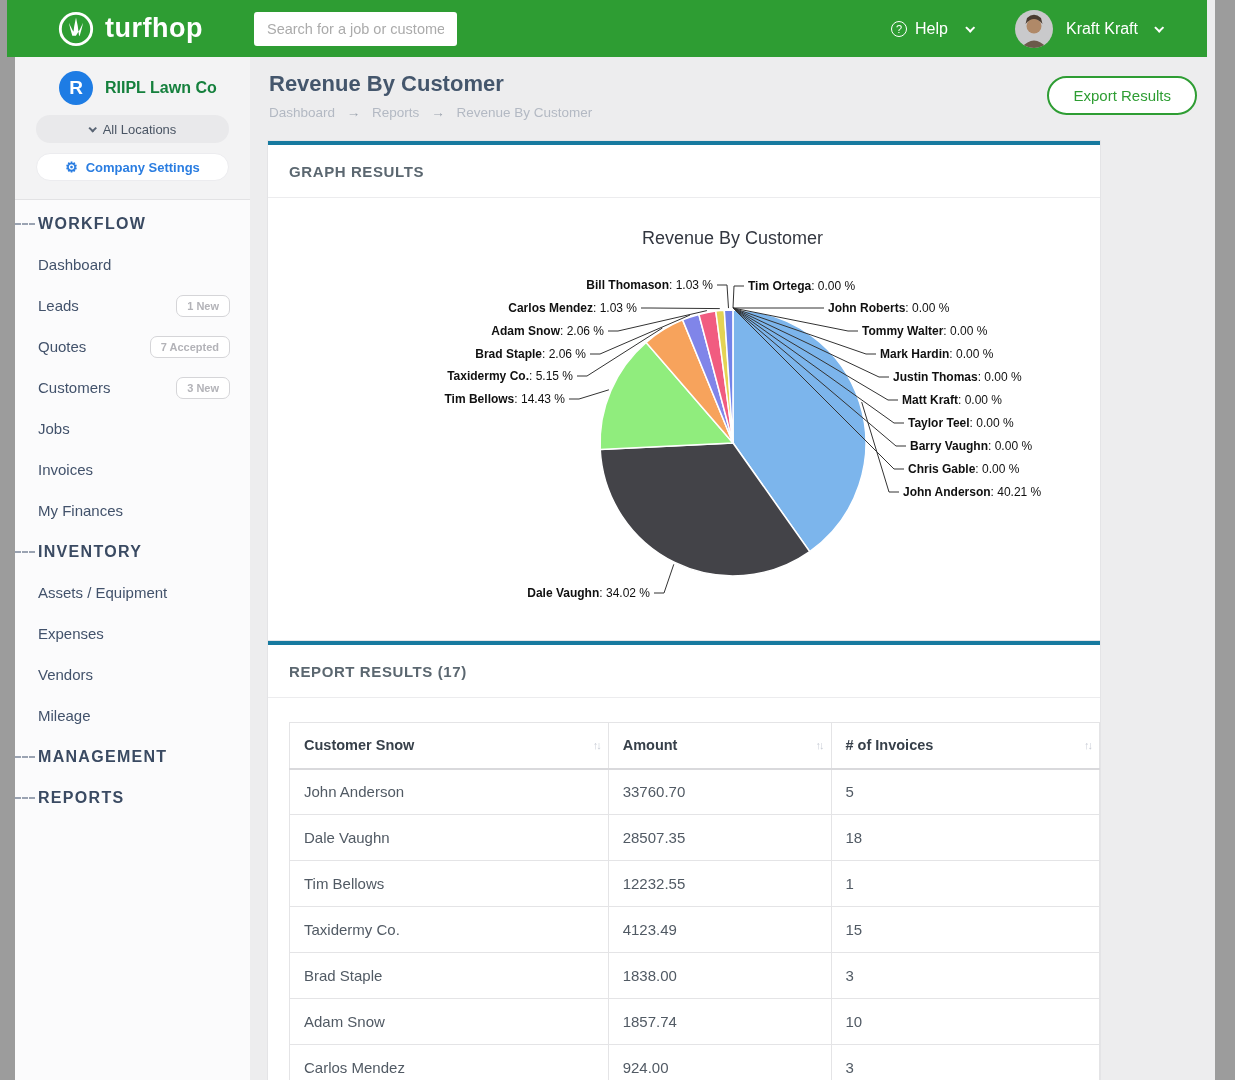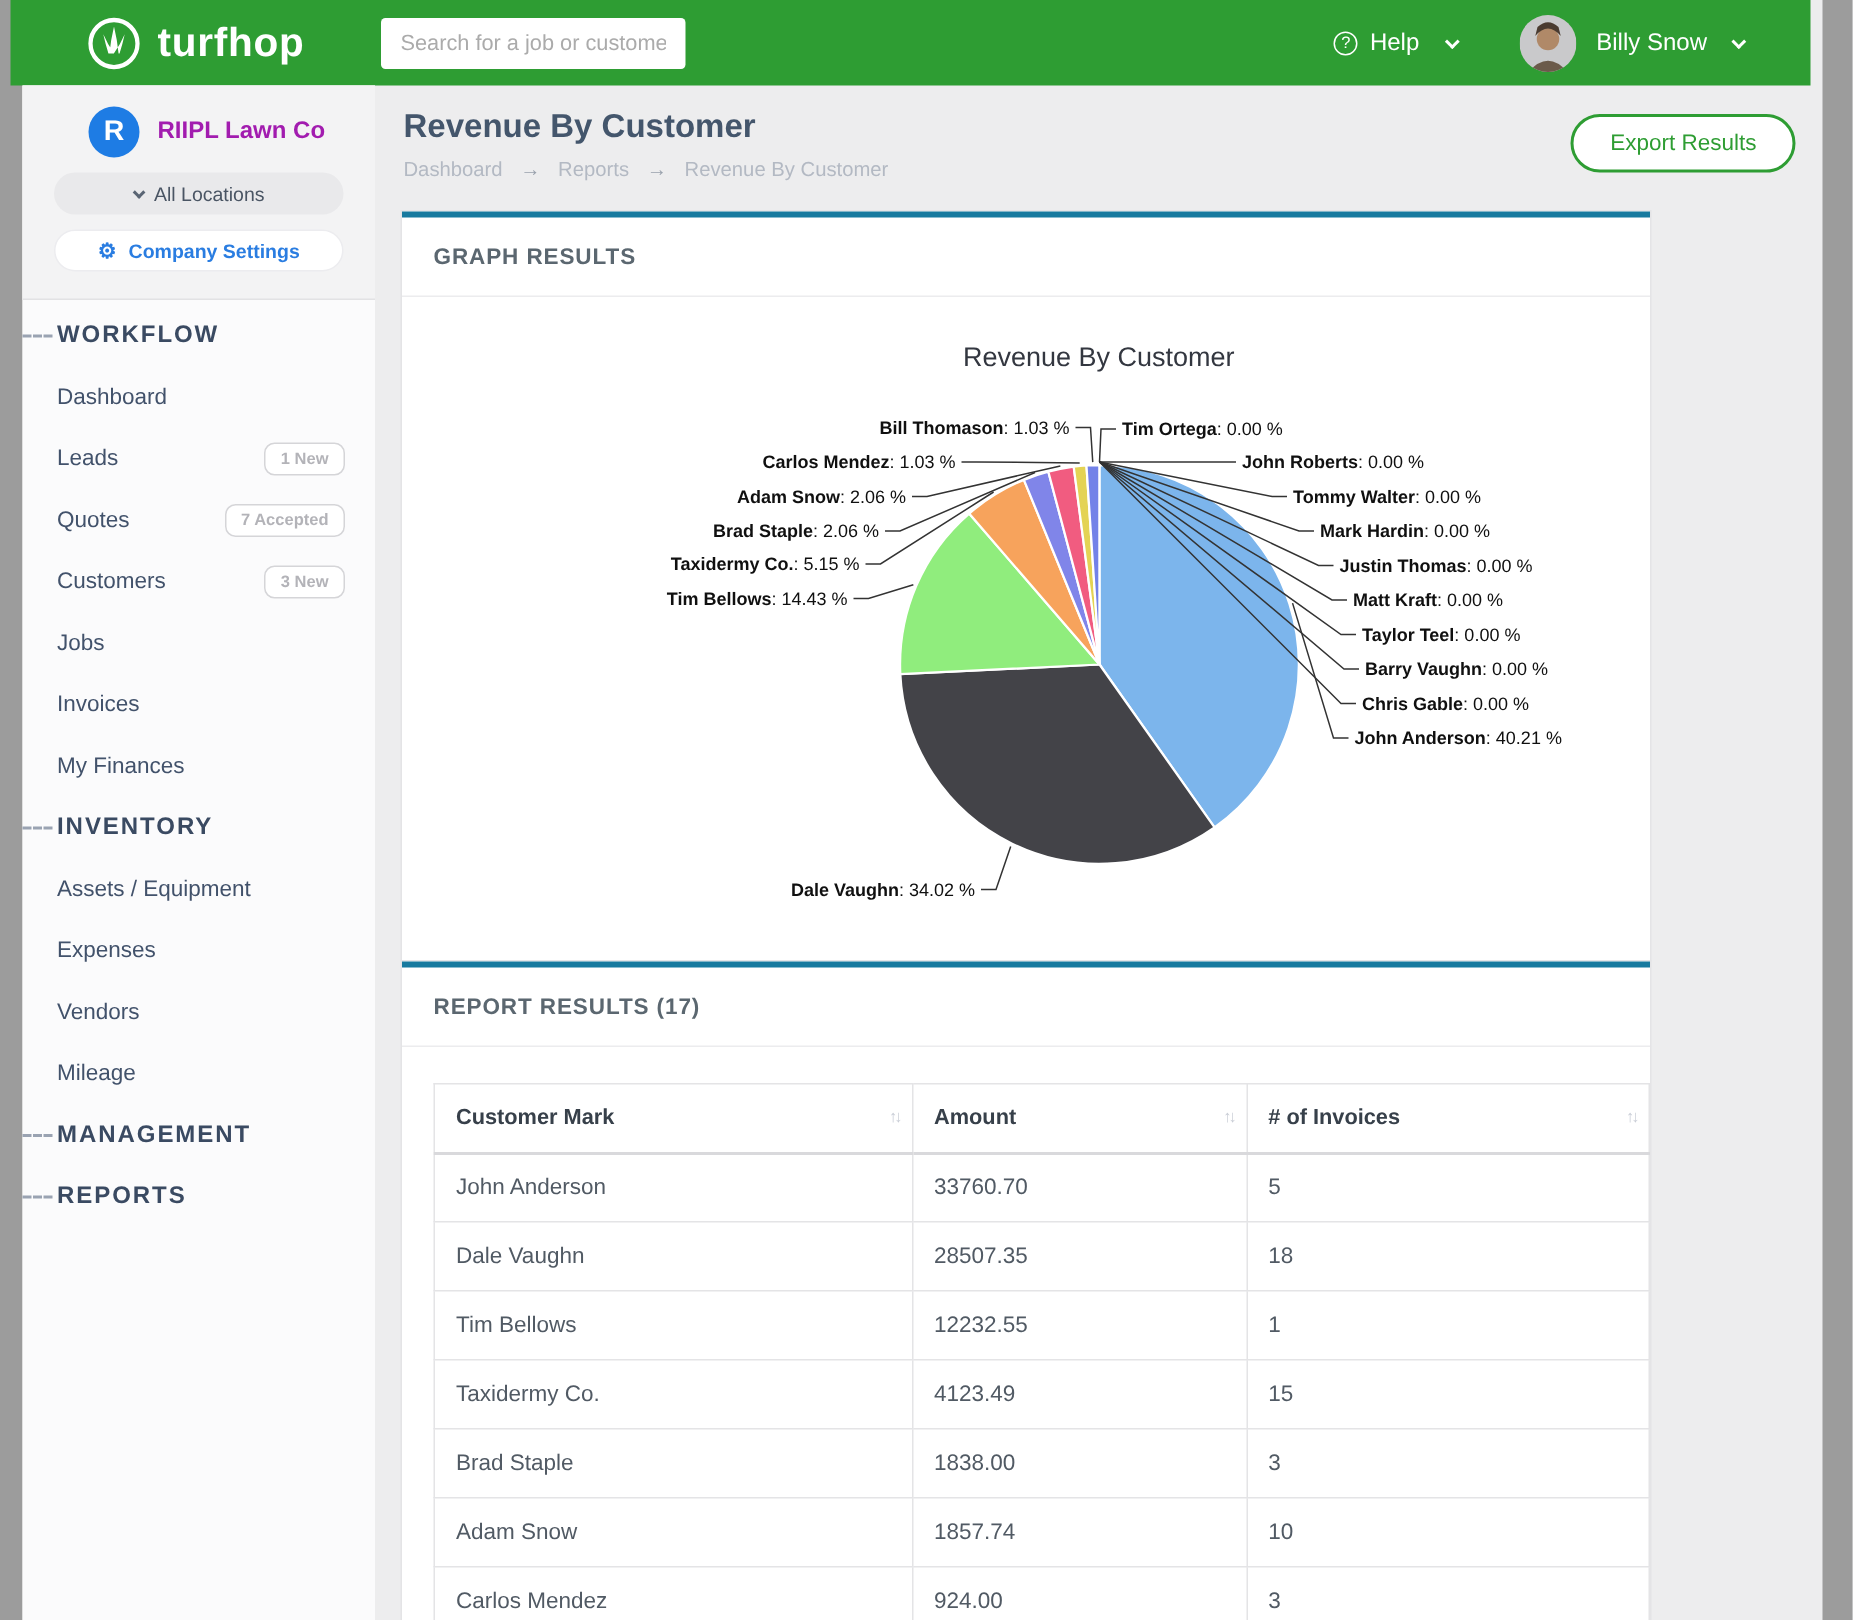--- a/index.html
+++ b/index.html
@@ -35,21 +35,21 @@
   .user .chev { margin-left:4px; }
 
   
   .sidebar { position:absolute; left:15px; top:57px; width:235px; height:1023px;
     background:#fbfbfc; }
   .company { height:143px; background:#f3f3f4; border-bottom:1px solid #e2e2e4;
     padding:14px 21px 0 21px; }
   .company-row { display:flex; align-items:center; gap:12px; margin-left:23px; cursor:pointer;}
   .rlogo { width:34px; height:34px; border-radius:50%; background:#1e7ce4; color:#fff;
     font-weight:bold; font-size:19px; display:flex; align-items:center; justify-content:center; }
-  .cname { font-size:16px; font-weight:bold; color:#a21caf; }
+  .cname { font-size:16px; font-weight:bold; color:#15803d; }
   .pill { height:28px; border-radius:14px; display:flex; align-items:center;
     justify-content:center; gap:8px; font-size:13px; margin-top:10px; cursor:pointer; }
   .pill.loc { background:#e9e9eb; color:#4a5564; }
   .pill.loc .chev { border-color:#5a6574; width:6px; height:6px; }
   .pill.settings { background:#fff; border:1px solid #ececef; color:#2a7de1; font-weight:bold; }
   .gear { font-size:14px; line-height:1; }
   .nav { padding-top:3px; }
   .nav-row { height:41px; display:flex; align-items:center; padding:0 20px 0 23px;
     font-size:15px; color:#42526b; cursor:pointer; }
   .nav-row.section { font-size:16px; font-weight:bold; letter-spacing:1.3px;
@@ -120,21 +120,21 @@
     </div>
     <div class="user">
       <span class="avatar">
         <svg viewBox="0 0 38 38">
           <rect width="38" height="38" fill="#c9c9cb"></rect>
           <circle cx="19" cy="16" r="7.5" fill="#b08968"></circle>
           <path d="M10.5 14 q8.5 -10 17 0 l-1.5 -6 q-7 -6.5 -14 0 Z" fill="#4a3b30"></path>
           <path d="M6 38 q13 -15 26 0 Z" fill="#6b5a4a"></path>
         </svg>
       </span>
-      <span class="name">Billy Snow</span>
+      <span class="name">Kraft Kraft</span>
       <span class="chev"></span>
     </div>
   </div>
 </div>
 
 <div class="sidebar">
   <div class="company">
     <div class="company-row">
       <span class="rlogo">R</span>
       <span class="cname">RIIPL Lawn Co</span>
@@ -269,21 +269,21 @@
   <div class="panel report">
     <div class="panel-head">REPORT RESULTS (17)</div>
     <table class="rtable">
       <colgroup>
           <col class="col-name">
           <col class="col-amt">
           <col class="col-inv">
         </colgroup>
       <thead id="rt-head">
           <tr>
-            <th><span>Customer Mark</span><span class="sort">↑↓</span></th>
+            <th><span>Customer Snow</span><span class="sort">↑↓</span></th>
             <th><span>Amount</span><span class="sort">↑↓</span></th>
             <th><span># of Invoices</span><span class="sort">↑↓</span></th>
           </tr>
         </thead>
       <tbody id="rt-body">
           <tr>
             <td>John Anderson</td>
             <td>33760.70</td>
             <td>5</td>
           </tr>

